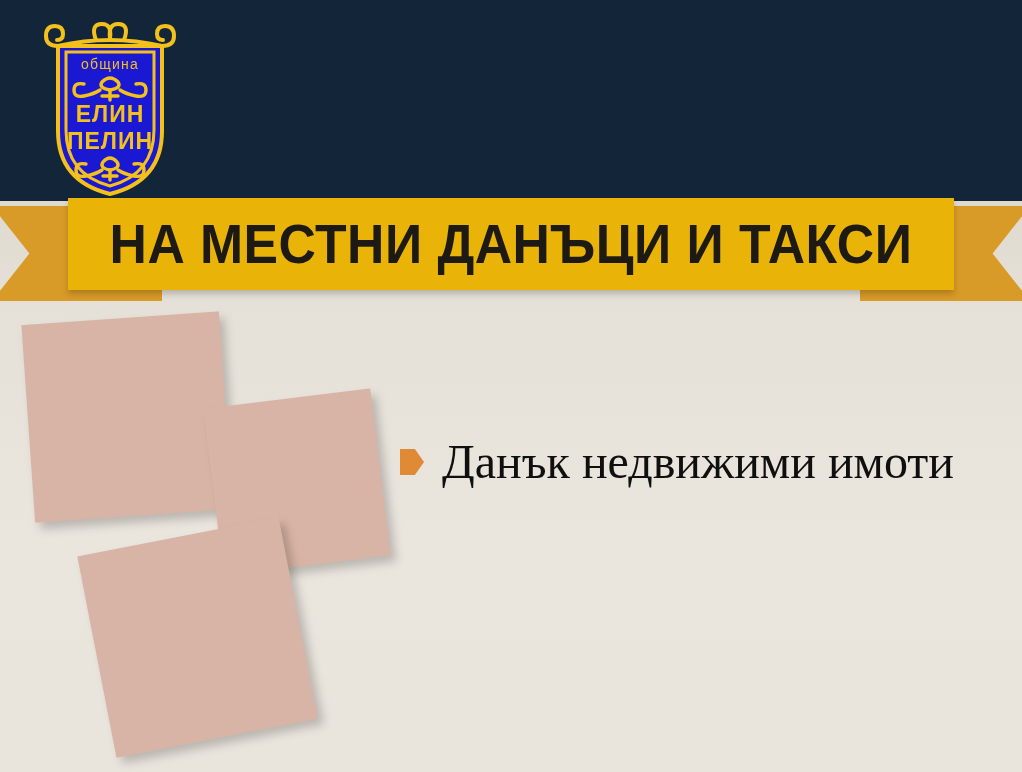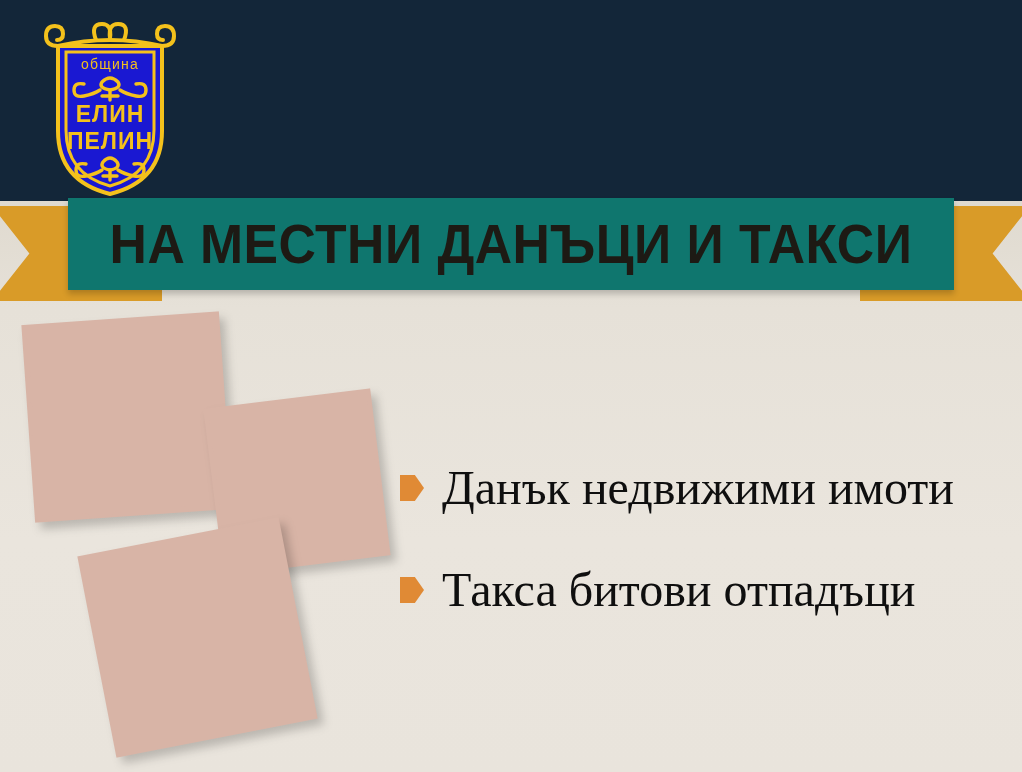--- a/index.html
+++ b/index.html
@@ -48,21 +48,21 @@
   .ribbon-tail.left {
     left:-8px;
     clip-path: polygon(0 0, 100% 0, 100% 100%, 0 100%, 22% 50%);
   }
   .ribbon-tail.right {
     right:-8px;
     clip-path: polygon(0 0, 100% 0, 78% 50%, 100% 100%, 0 100%);
   }
   .ribbon-band {
     position:absolute; left:68px; top:0px; width:886px; height:92px;
-    background:#0f766e;
+    background:#eab308;
     box-shadow:0 4px 6px rgba(0,0,0,0.20);
     display:flex; align-items:center; justify-content:center;
     z-index:2;
   }
   .ribbon-text {
     color:#1d1a14;
     font-family:"Liberation Sans", sans-serif;
     font-weight:bold;
     font-size:55px;
     letter-spacing:0.5px;
@@ -92,21 +92,21 @@
     display:flex; align-items:center; justify-content:center;
   }
   .stamp-inner svg { display:block; }
 
   #stamp-house  { left:28px;  top:318px; width:198px; height:198px; transform:rotate(-4deg); }
   #stamp-trash  { left:213px; top:398px; width:168px; height:168px; transform:rotate(-7deg); }
   #stamp-car    { left:95px;  top:535px; width:205px; height:205px; transform:rotate(-11deg); }
 
   
   .list {
-    position:absolute; left:400px; top:437px; width:610px;
+    position:absolute; left:400px; top:411px; width:610px;
     z-index:4;
   }
   .list-item {
     display:flex; align-items:center;
     height:102px;
   }
   .bullet {
     width:24px; height:26px; flex:0 0 24px; margin-right:18px;
     background:#e08a35;
     clip-path: polygon(0 0, 62% 0, 100% 50%, 62% 100%, 0 100%);
@@ -320,17 +320,13 @@
       </g>
     </svg>
   </div>
 </div>
 
 <div class="list">
   <div class="list-item">
     <span class="bullet"></span>
     <span class="list-label">Данък недвижими имоти</span>
   </div>
-  <div class="list-item">
-    <span class="bullet"></span>
-    <span class="list-label">Такса битови отпадъци</span>
-  </div>
 </div>
 
 </body></html>

